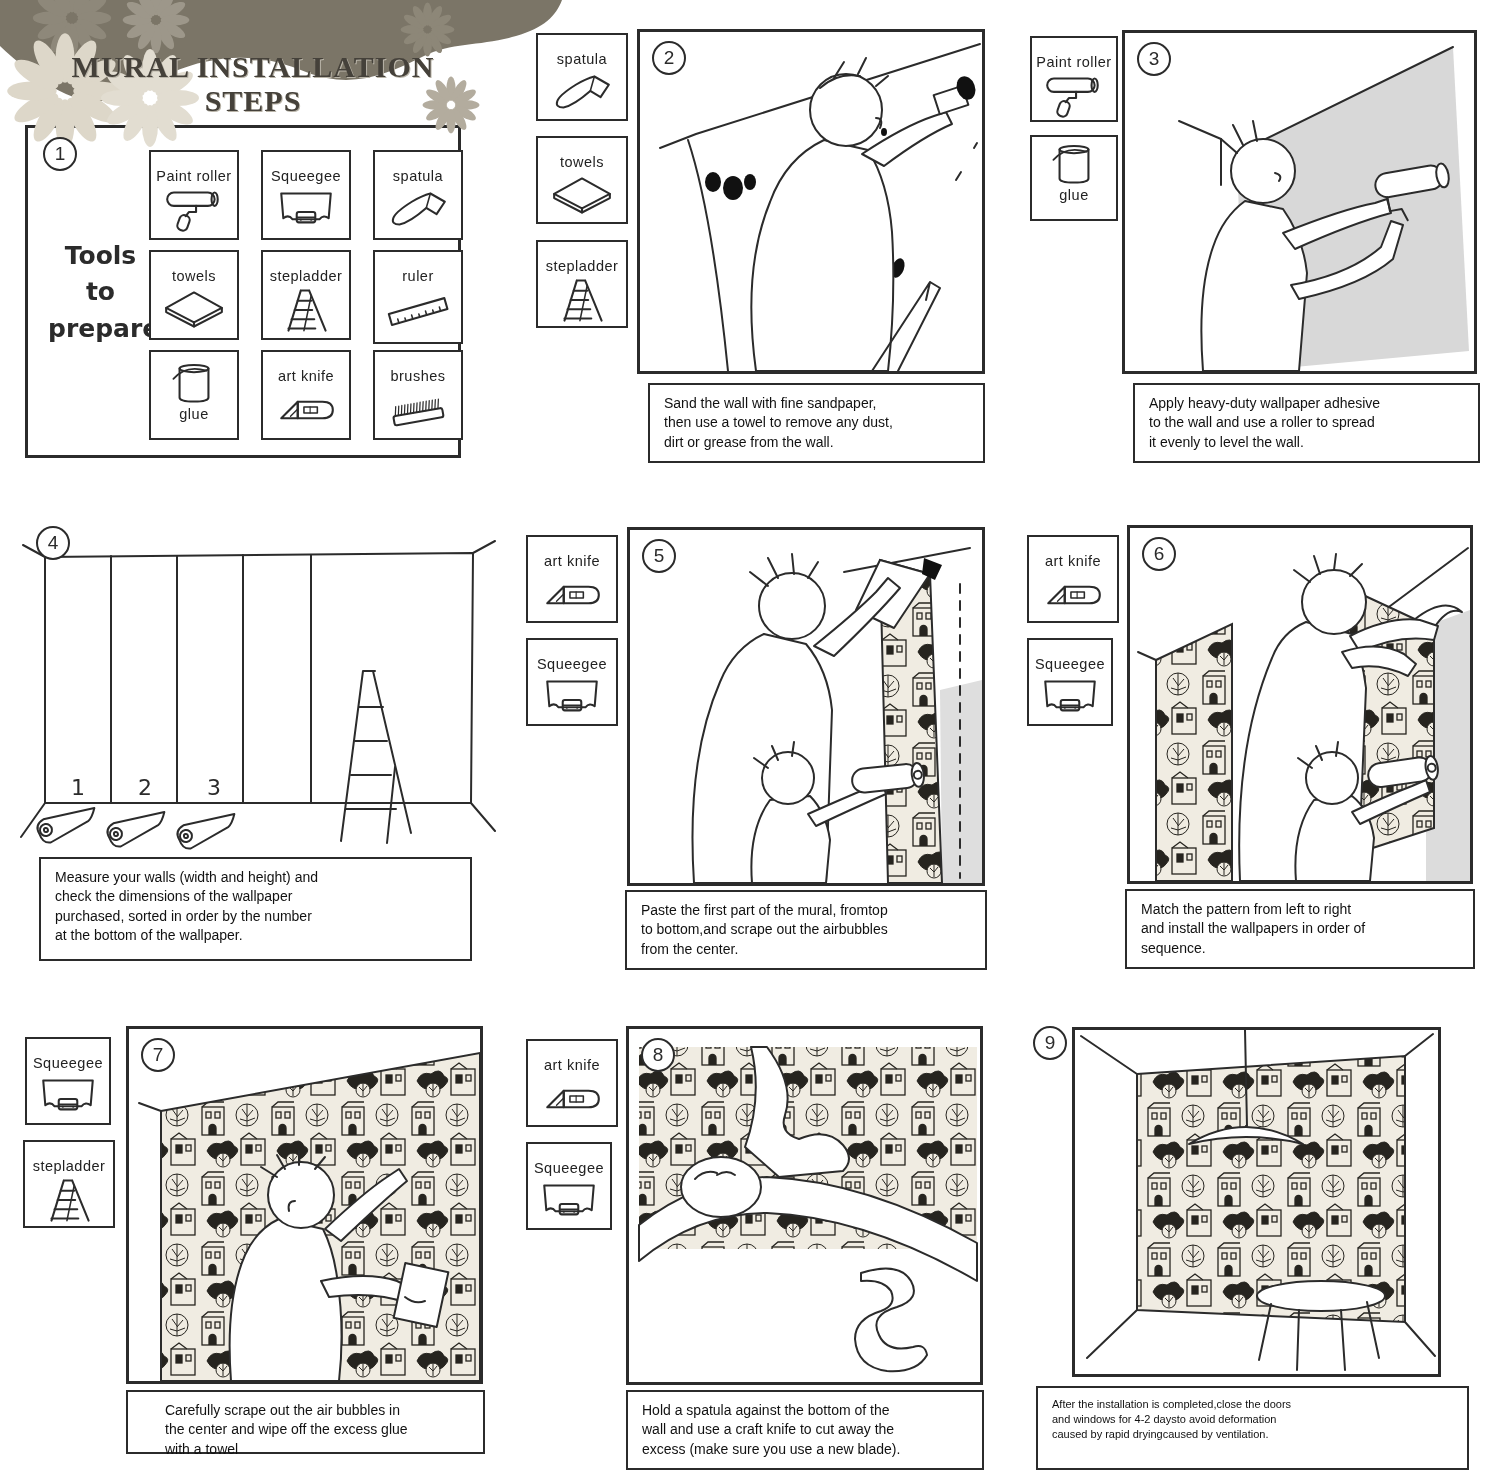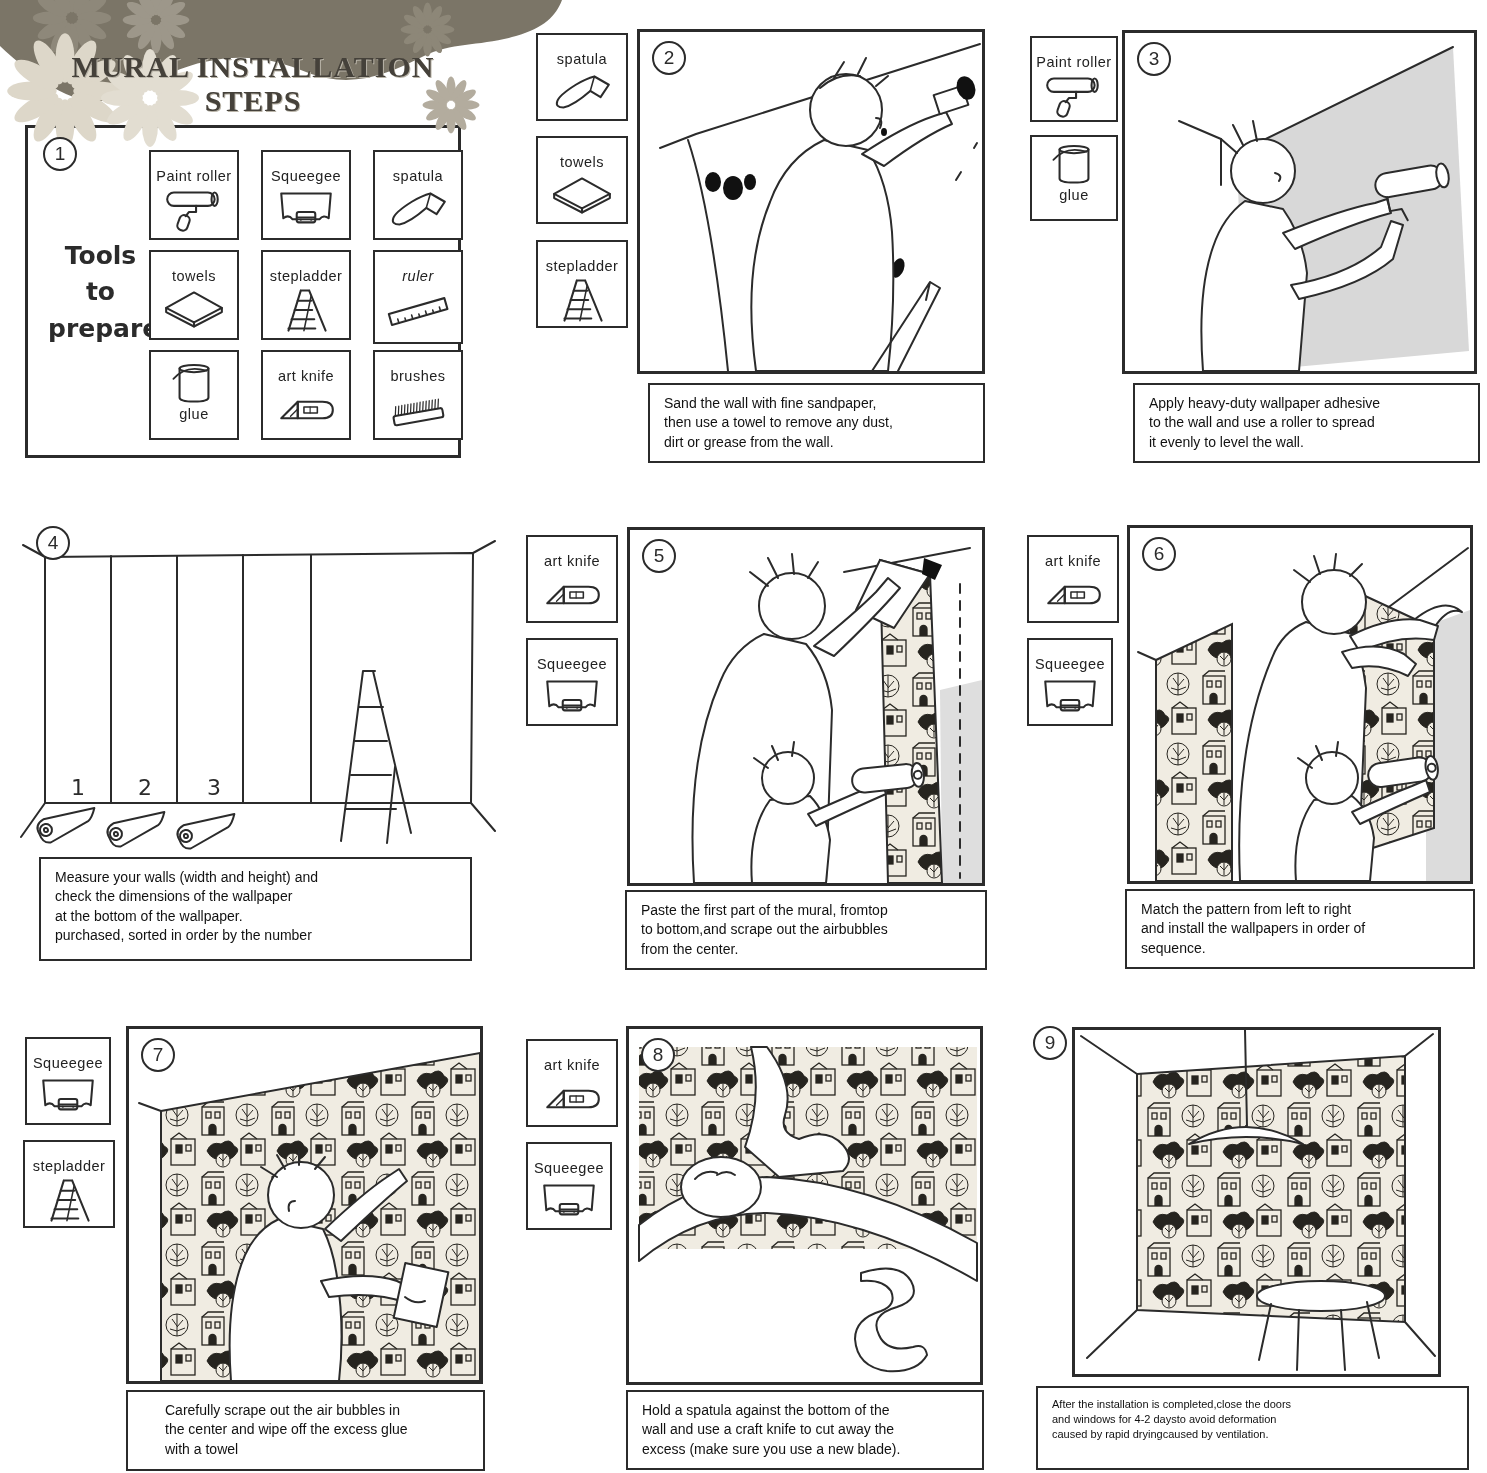--- a/index.html
+++ b/index.html
@@ -182,21 +182,21 @@
       <svg class="ticon">
           <use href="#ic-towels"></use>
         </svg>
       </div>
     <div class="toolbox" style="left:233px;top:122px;width:90px;height:90px;">
       <div class="tlabel">stepladder</div>
       <svg class="ticon">
           <use href="#ic-stepladder"></use>
         </svg>
       </div>
-    <div class="toolbox" style="left:345px;top:122px;width:90px;height:94px;font-style:italic;">
+    <div class="toolbox" style="left:345px;top:122px;width:90px;height:94px;">
       <div class="tlabel">ruler</div>
       <svg class="ticon">
           <use href="#ic-ruler"></use>
         </svg>
       </div>
     <div class="toolbox label-bottom" style="left:121px;top:222px;width:90px;height:90px;">
       <div class="tlabel">glue</div>
       <svg class="ticon">
           <use href="#ic-glue"></use>
         </svg>
@@ -328,22 +328,22 @@
       </g>
     <g transform="translate(330,146)">
       <path class="ln" d="M28 0 L6 170 M38 0 L76 162 M28 0 h12"></path>
       <path class="ln" d="M60 96 L52 172" stroke-width="1.6"></path>
       <path class="ln" d="M24 36 h24 M20 70 h32 M16 104 h40 M11 138 h50"></path>
     </g>
   </svg>
   <div class="cap" style="left:39px;top:857px;width:433px;height:104px;">
     <div class="capline">Measure your walls (width and height) and</div>
     <div class="capline">check the dimensions of the wallpaper</div>
+    <div class="capline">purchased, sorted in order by the number</div>
     <div class="capline">at the bottom of the wallpaper.</div>
-    <div class="capline">purchased, sorted in order by the number</div>
   </div>
 
   <div class="toolbox" style="left:526px;top:535px;">
     <div class="tlabel">art knife</div>
     <svg class="ticon">
         <use href="#ic-art-knife"></use>
       </svg>
     </div>
   <div class="toolbox" style="left:526px;top:638px;">
     <div class="tlabel">Squeegee</div>
@@ -445,21 +445,21 @@
       <circle class="fw" cx="172" cy="166" r="33"></circle>
       <path class="ln" d="M148 148 L132 138 M156 140 L148 126 M170 136 L170 122 M186 140 L196 128 M166 172 q-8 0 -6 10"></path>
       <path class="fw" d="M196 200 Q234 164 258 148 L270 140 L278 152 Q254 172 212 212 Z"></path>
       <path class="fw" d="M192 252 Q238 242 268 252 L284 260 L278 274 Q246 262 200 268 Z"></path>
       <g transform="rotate(12 292 266)">
           <rect class="fw" x="270" y="238" width="44" height="56"></rect>
         </g>
       <path class="ln" d="M276 268 q10 8 20 4"></path>
     </svg>
   </div>
-  <div class="cap" style="left:126px;top:1390px;width:359px;height:81px;padding-left:37px;">
+  <div class="cap" style="left:126px;top:1390px;width:359px;height:64px;padding-left:37px;">
     <div class="capline">Carefully scrape out the air bubbles in</div>
     <div class="capline">the center and wipe off the excess glue</div>
     <div class="capline">with a towel</div>
   </div>
 
   <div class="toolbox" style="left:526px;top:1039px;">
     <div class="tlabel">art knife</div>
     <svg class="ticon">
         <use href="#ic-art-knife"></use>
       </svg>

